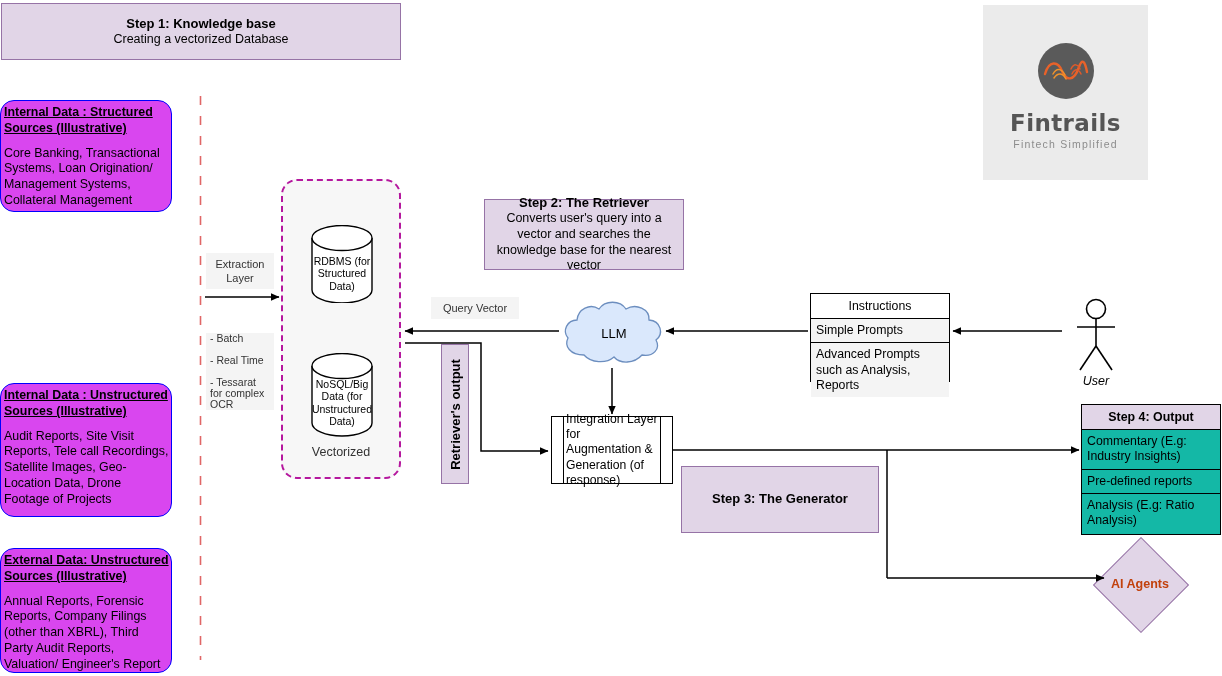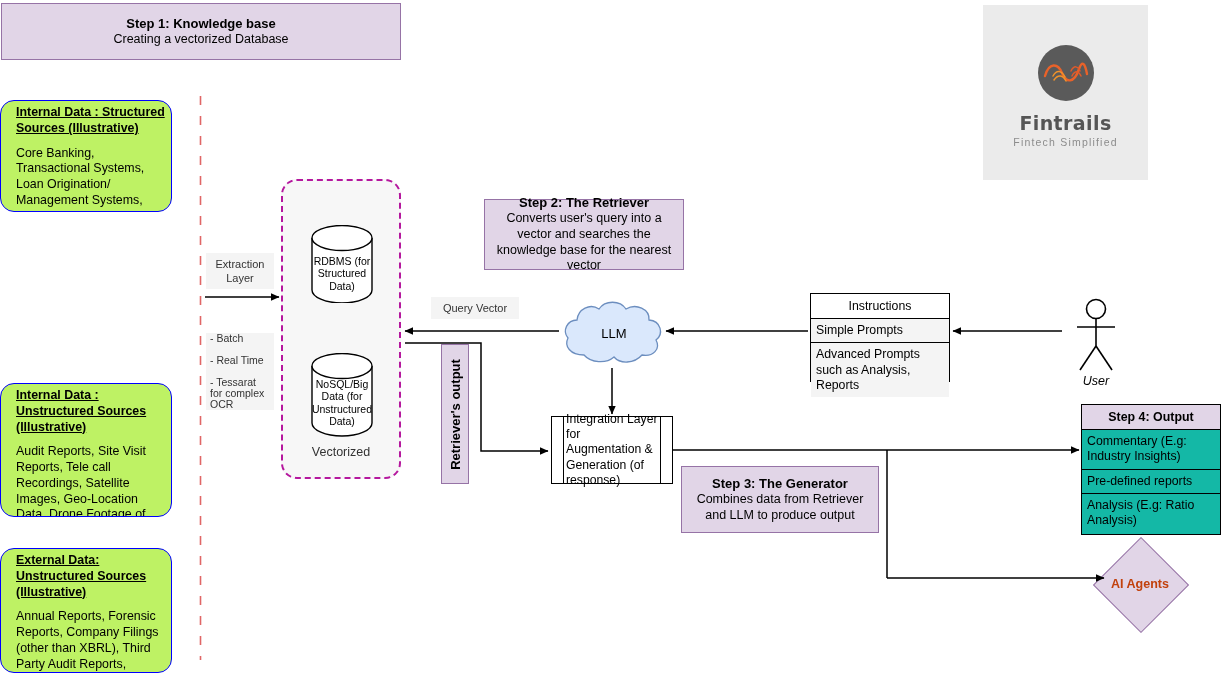--- a/index.html
+++ b/index.html
@@ -28,23 +28,23 @@
     text-align:center;
     line-height:1.25;
   }
   .step-banner .title{font-weight:bold;font-size:13px;}
   .step-banner .sub{font-size:12.5px;}
 
   
   .source-box{
     border:1.6px solid #0000ff;
     border-radius:14px;
-    background:#bef264;
-    color:#000;
-    padding:4px 2px 4px 15px;
+    background:#d946ef;
+    color:#000;
+    padding:4px 2px 4px 3px;
     font-size:12.4px;
     line-height:1.27;
     overflow:hidden;
   }
   .source-box .hdr{
     font-weight:bold;
     text-decoration:underline;
     display:block;
     margin-bottom:9px;
   }
@@ -153,21 +153,21 @@
   .diamond-label{
     position:absolute;left:0;right:0;top:50%;transform:translateY(-50%);
     text-align:center;font-weight:bold;font-size:12.5px;color:#c2410c;
   }
 
   
   .logo-card{background:#ebebeb;display:flex;flex-direction:column;
     align-items:center;justify-content:center;}
   .logo-name{
     font-family:"DejaVu Sans",sans-serif;
-    font-size:19px;color:#555;letter-spacing:.4px;font-weight:bold;
+    font-size:23px;color:#555;letter-spacing:.4px;font-weight:bold;
   }
   .logo-tag{font-size:10.5px;color:#8c8c8c;letter-spacing:1.2px;margin-top:2px;}
 
   
   .user-label{
     position:absolute;left:0;right:0;text-align:center;
     font-size:12.5px;color:#000;font-style:italic;
   }
 
   svg.overlay{position:absolute;left:0;top:0;width:1222px;height:676px;
@@ -255,21 +255,20 @@
   <div class="abs vlabel" style="left:441px;top:344px;width:28px;height:140px;">
     <span>Retriever's output</span>
   </div>
 
   <div class="abs proc" style="left:551px;top:416px;width:122px;height:68px;">
     <span>Integration Layer for Augmentation &amp; Generation (of response)</span>
   </div>
 
   <div class="abs step-banner" style="left:681px;top:466px;width:198px;height:67px;padding:3px 5px;">
     <div class="title">Step 3:  The Generator</div>
-    <div class="sub">Combines data from Retriever and LLM to produce output</div>
   </div>
 
   <div class="abs tbl" style="left:810px;top:293px;width:140px;height:89px;">
     <div class="th">Instructions</div>
     <div class="td shade">Simple Prompts</div>
     <div class="td shade">Advanced Prompts such as Analysis, Reports</div>
   </div>
 
   <div class="abs tbl" style="left:1081px;top:404px;width:140px;height:131px;">
     <div class="th purple">Step 4: Output</div>

